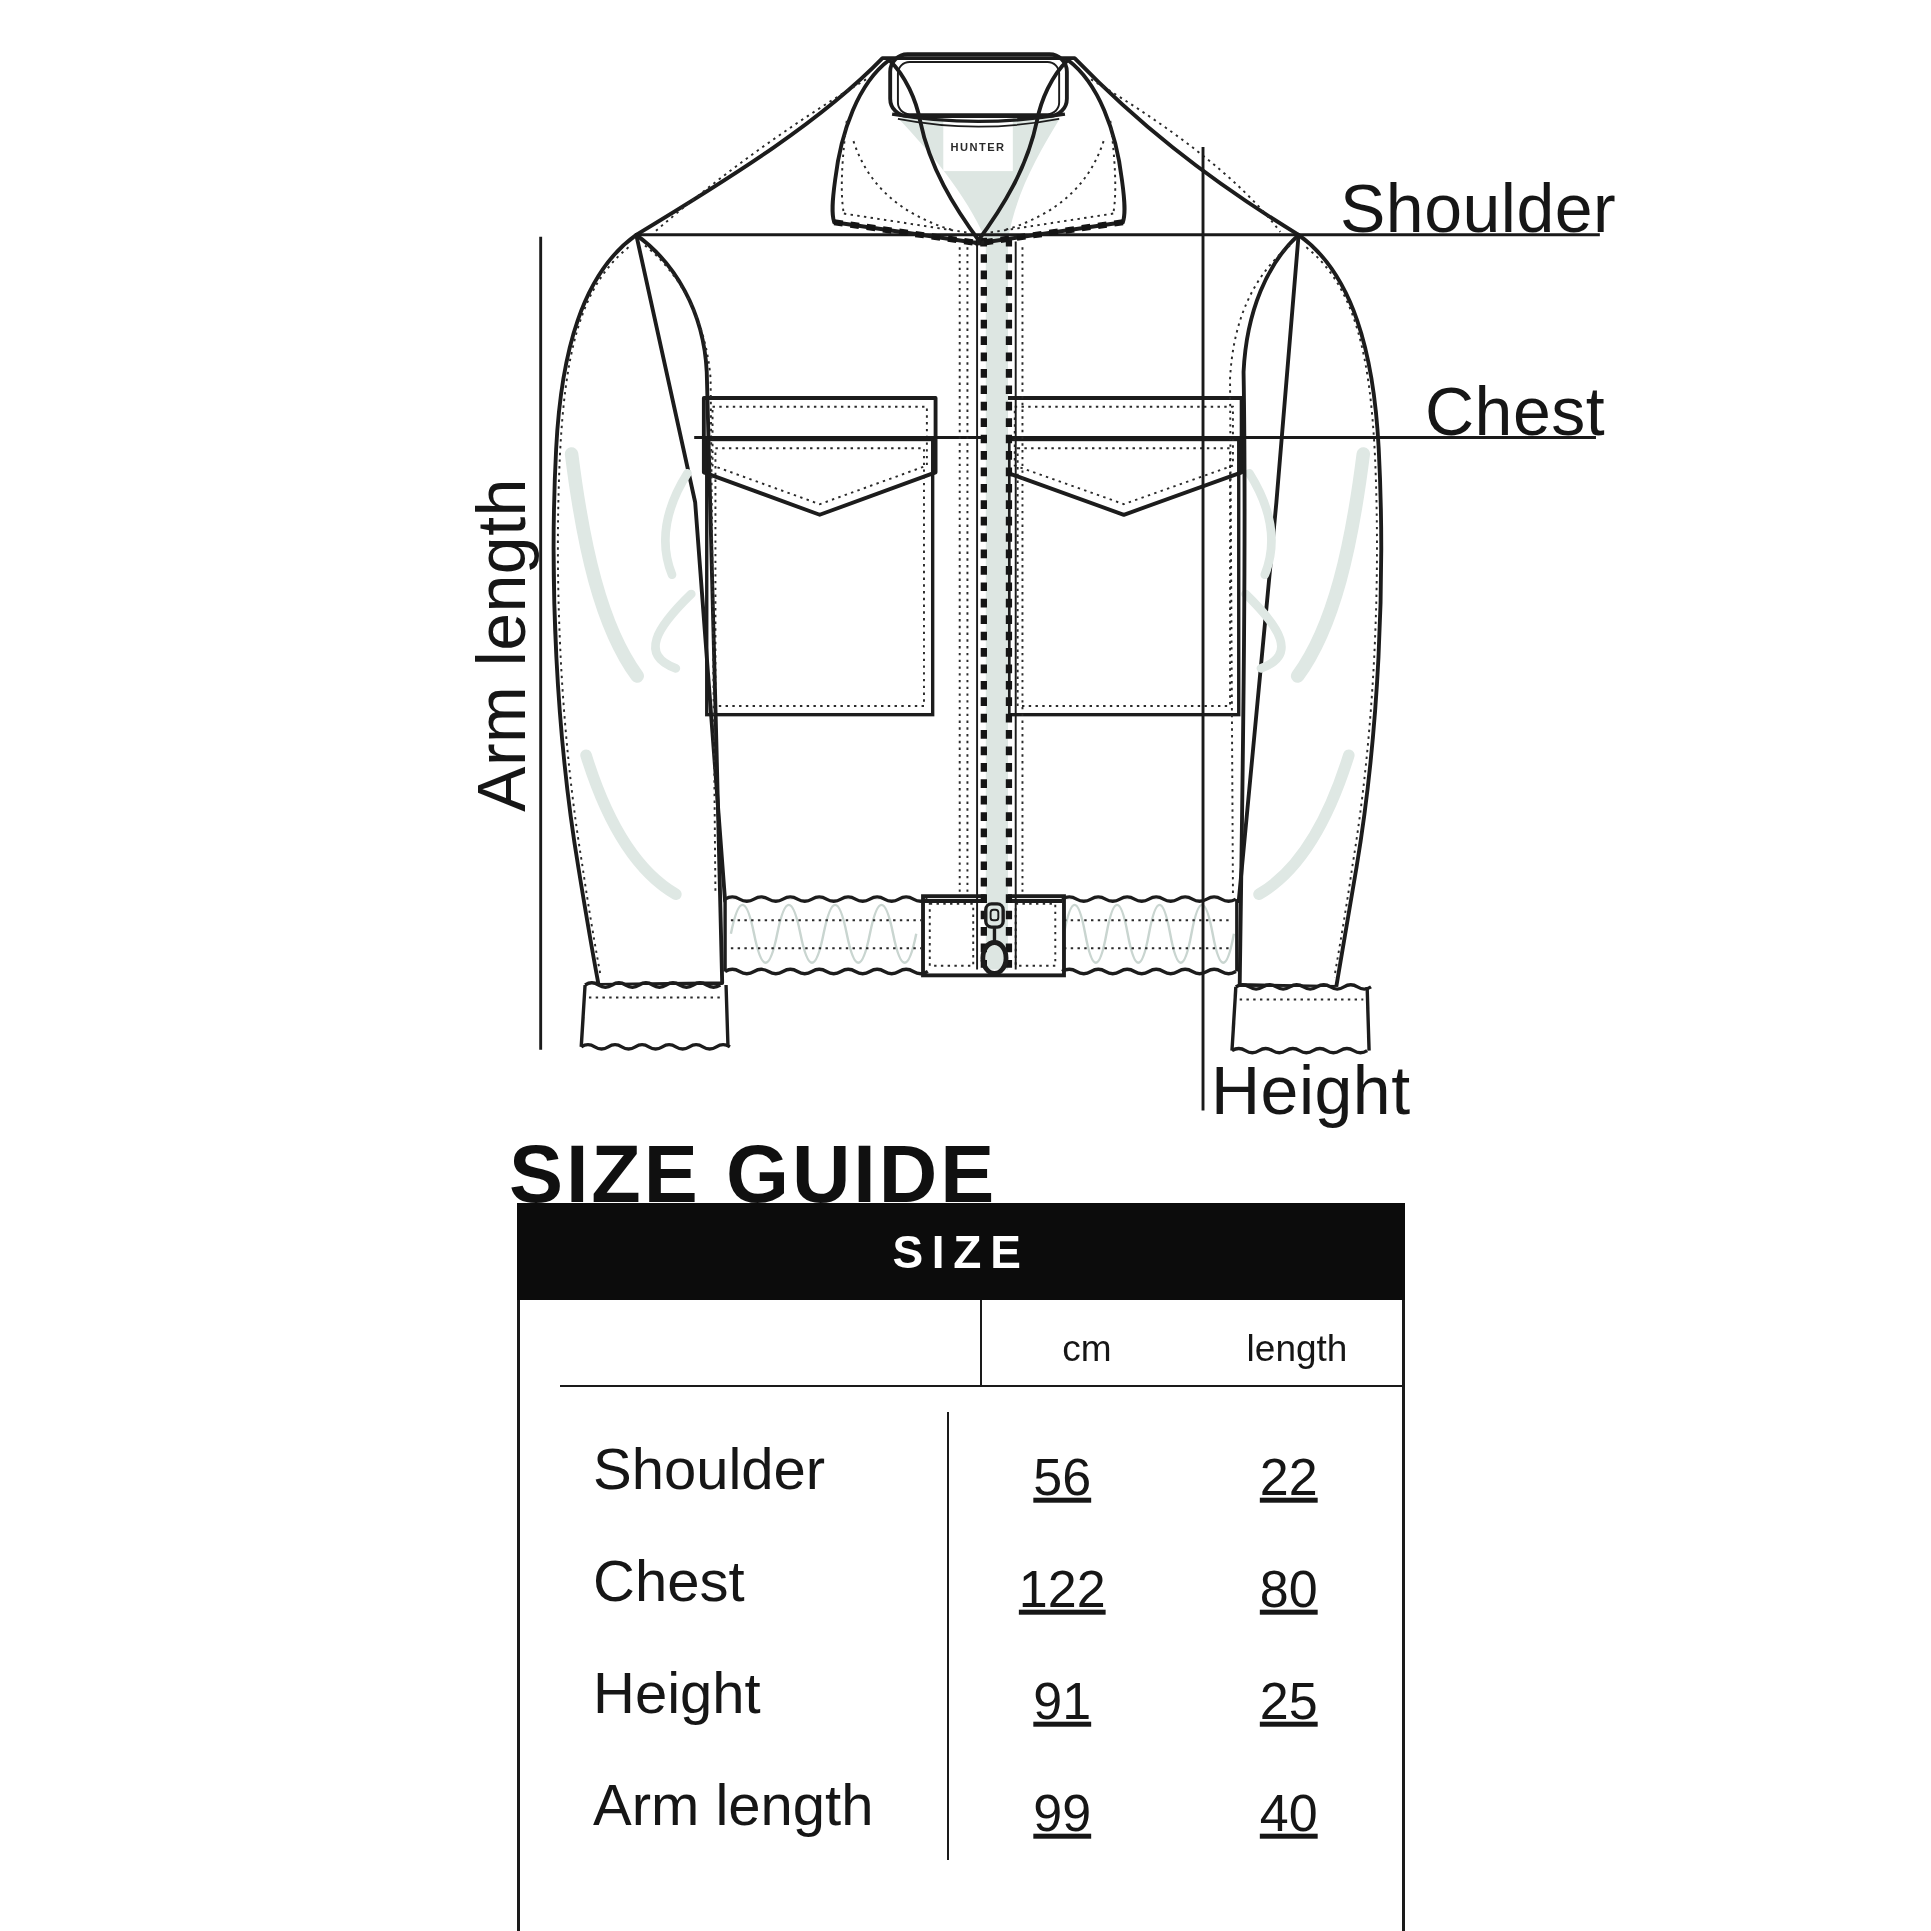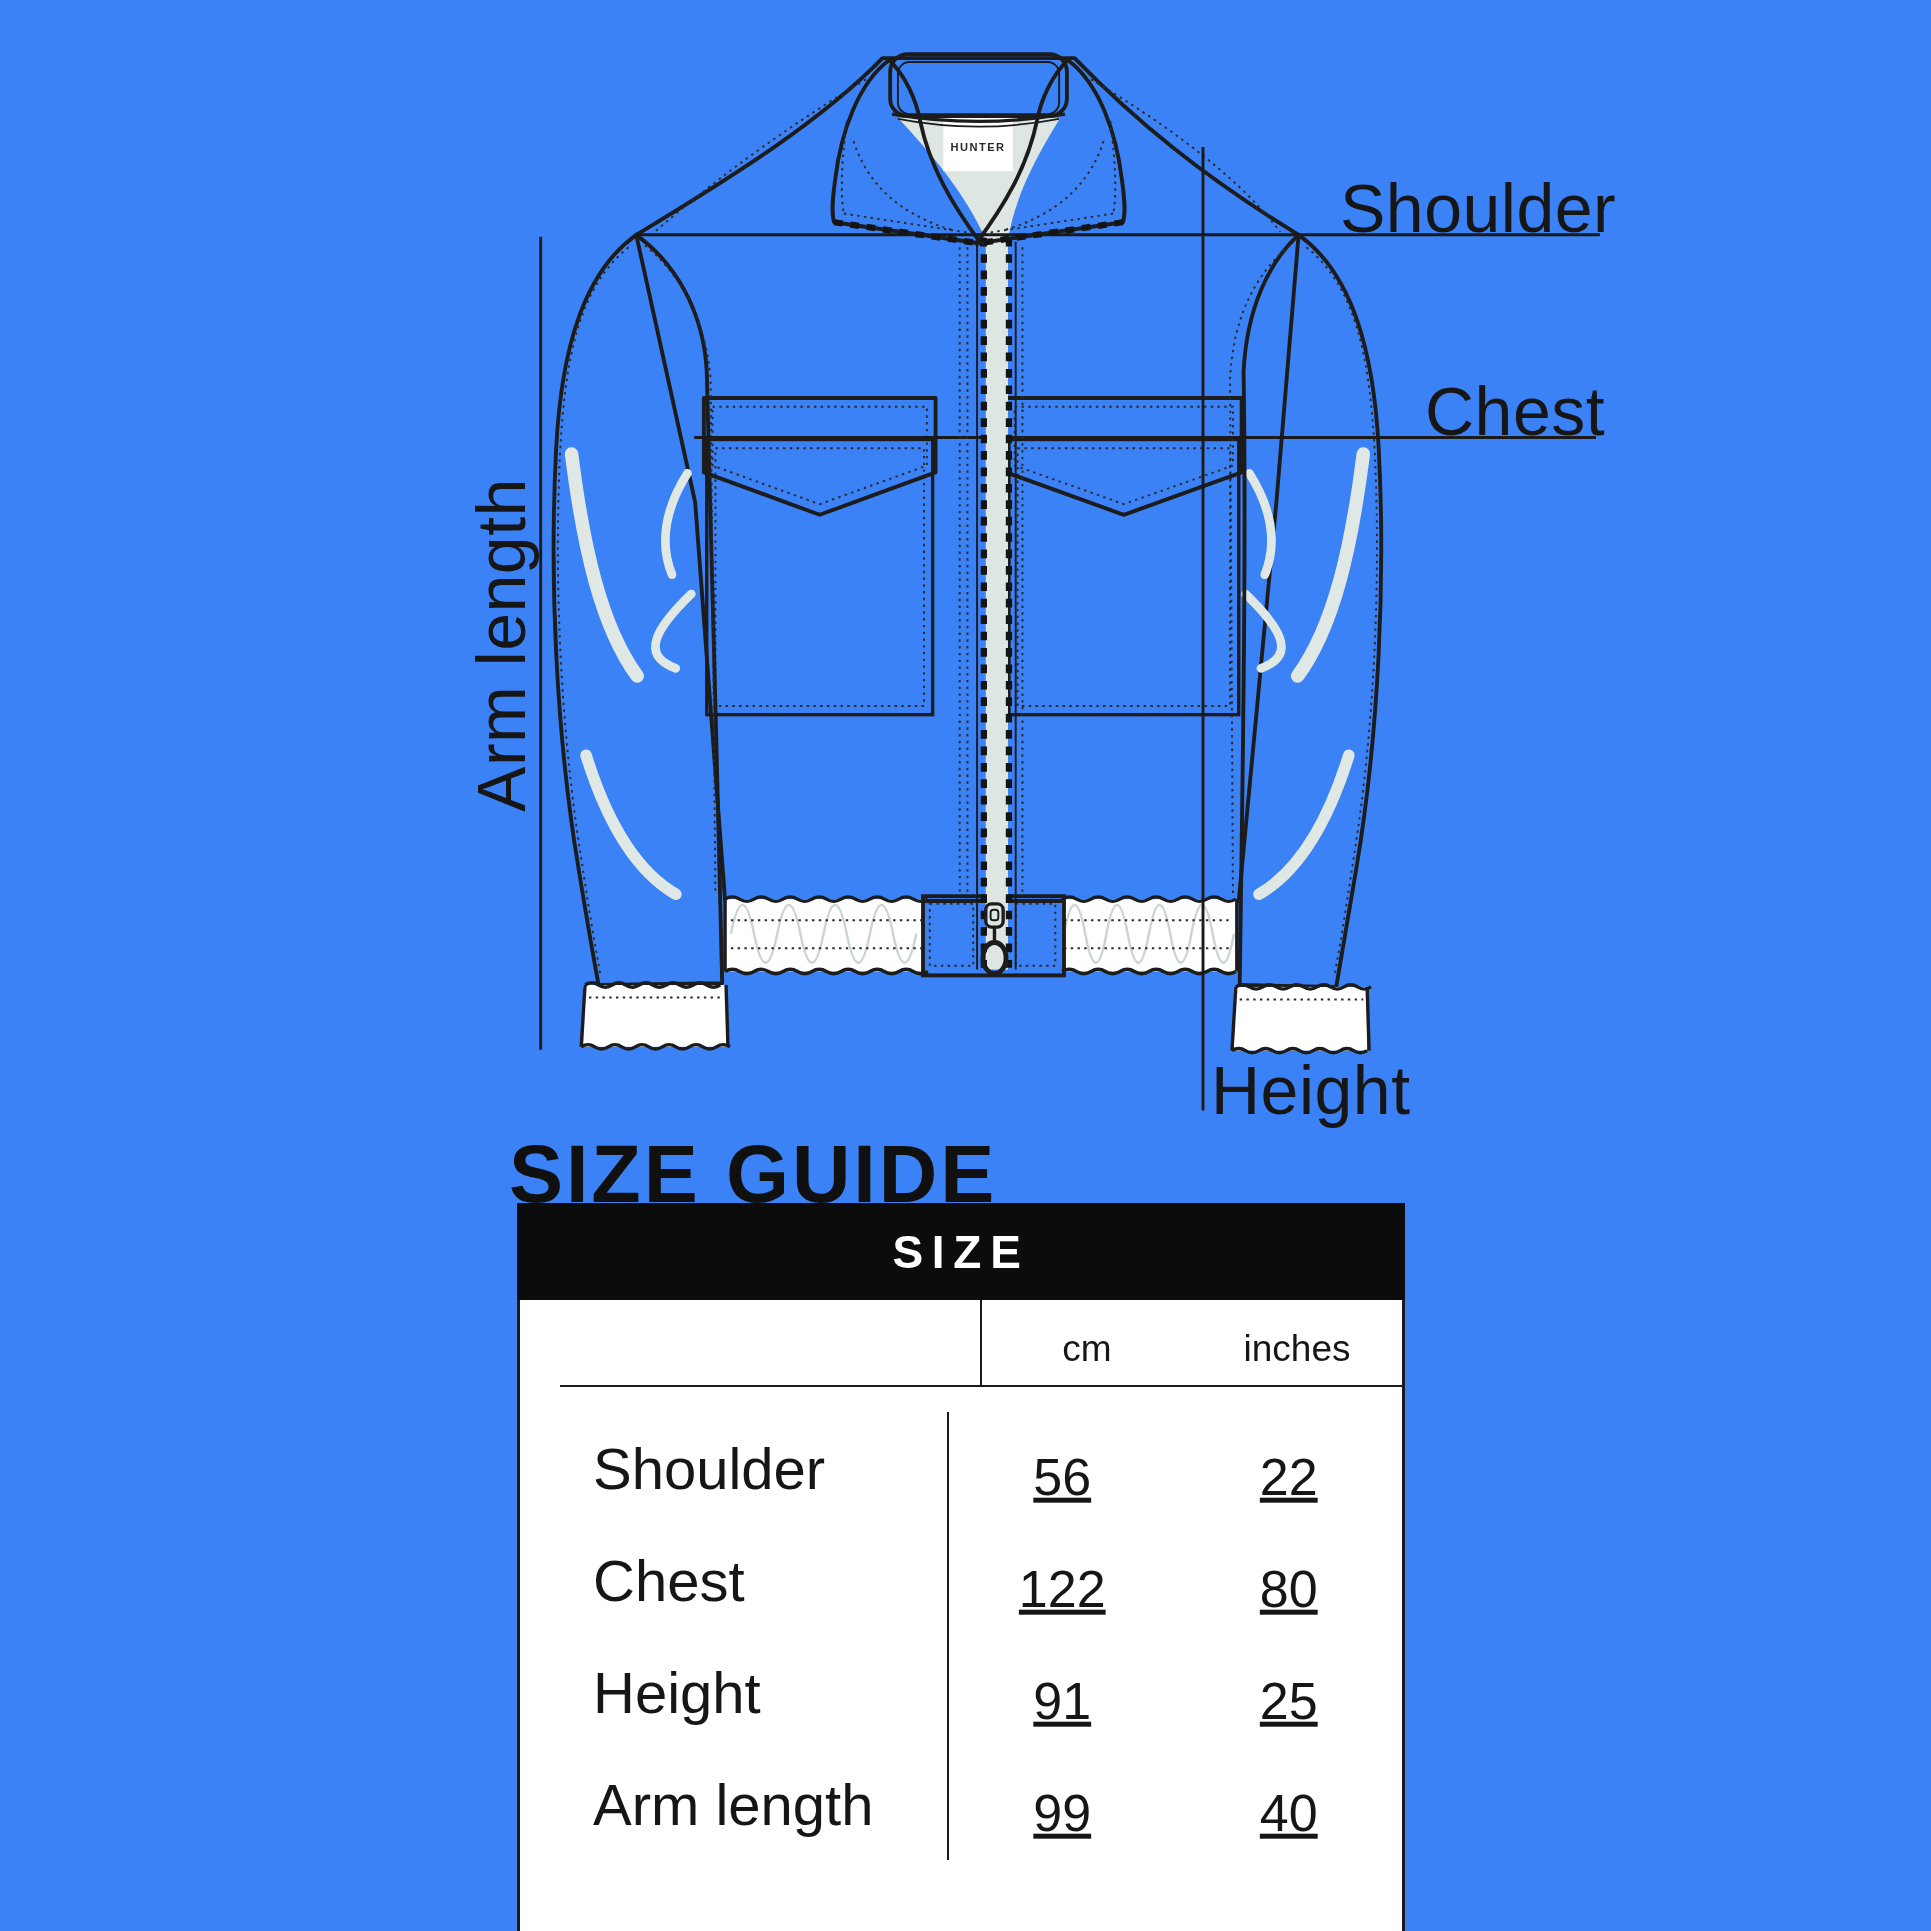--- a/index.html
+++ b/index.html
@@ -1,16 +1,16 @@
 <!DOCTYPE html>
 <html><head>
 <meta charset="utf-8">
 <style>
   html,body{margin:0;padding:0;background:#ccd3cf;}
-  .stage{position:relative;width:1931px;height:1931px;background:#3b82f6;overflow:hidden;
+  .stage{position:relative;width:1931px;height:1931px;background:#ffffff;overflow:hidden;
          font-family:"Liberation Sans", sans-serif;color:#161616;}
   .stage svg{position:absolute;left:0;top:0;}
   .diagram-label{position:absolute;font-size:68px;color:#161616;letter-spacing:0.5px;white-space:nowrap;line-height:1;}
   .rot{transform:translate(-50%,-50%) rotate(-90deg);}
   .sg-title{position:absolute;left:509px;top:1134px;font-size:81px;font-weight:800;letter-spacing:2.9px;color:#101010;line-height:1;}
   .size-guide{position:absolute;left:517px;top:1203px;width:888px;}
   .sg-header{height:97px;background:#0c0c0c;color:#ffffff;display:flex;align-items:center;justify-content:center;
              font-size:46px;font-weight:700;letter-spacing:8.7px;}
   .sg-body{background:#ffffff;border:3.9px solid #1a1a1a;border-top:none;height:651px;box-sizing:border-box;padding-left:40px;}
   .sg-subrow{display:flex;height:87px;border-bottom:2.9px solid #1a1a1a;box-sizing:border-box;}
@@ -166,21 +166,21 @@
 
   <div class="sg-title">SIZE GUIDE</div>
 
   <div class="size-guide">
     <div class="sg-header">SIZE</div>
     <div class="sg-body">
       <div class="sg-subrow">
         <div class="sg-namecol"></div>
         <div class="sg-valcols">
           <div class="vc">cm</div>
-          <div class="vc">inches</div>
+          <div class="vc">length</div>
         </div>
       </div>
       <div class="sg-rows">
         <div class="sg-row">
           <div class="sg-namecol">Shoulder</div>
           <div class="sg-valcols">
             <div class="vc">56</div>
             <div class="vc">22</div>
           </div>
         </div>

